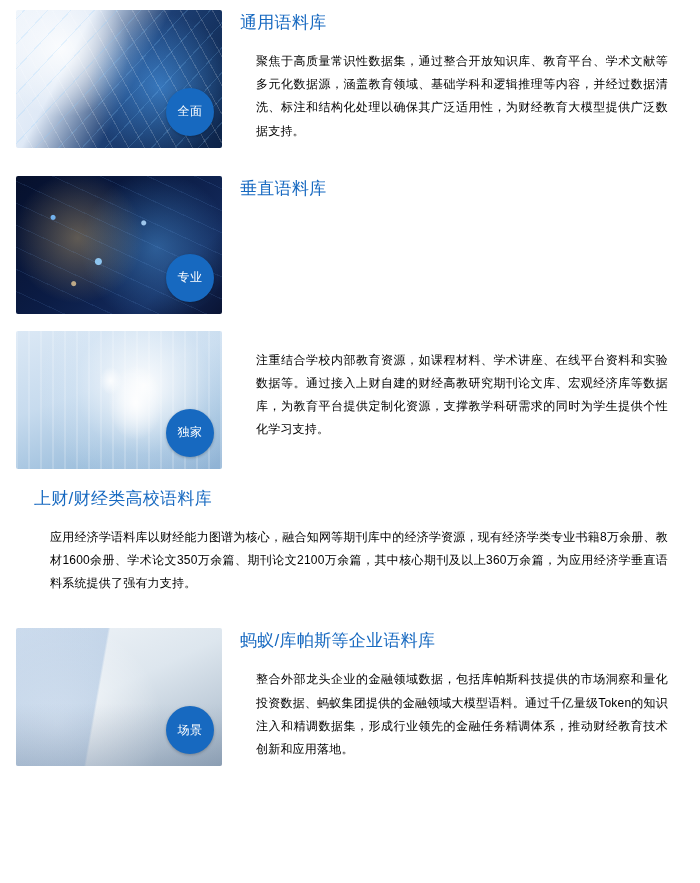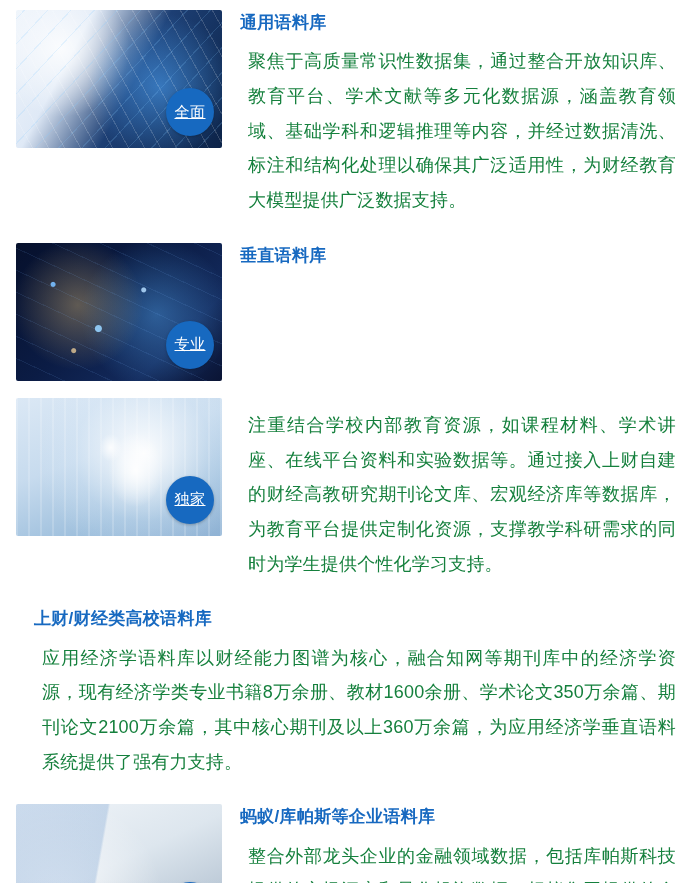--- a/index.html
+++ b/index.html
@@ -127,41 +127,41 @@
     color: #ffffff;
     display: flex;
     align-items: center;
     justify-content: center;
     font-size: 16px;
     line-height: 1.12;
     letter-spacing: 0.5px;
     text-align: center;
     box-shadow: 0 1px 3px rgba(0,0,0,0.25);
   }
-  .badge.two-char { font-size: 15px; text-decoration: underline; }
+  .badge.two-char { font-size: 12px; }
   
   .text {
     flex: 1 1 auto;
     padding-left: 18px;
     padding-top: 2px;
     min-width: 0;
   }
   .title {
     color: #1769c0;
     font-size: 17px;
-    font-weight: bold;
+    font-weight: normal;
     line-height: 1.3;
     margin: 0 0 10px 0;
     letter-spacing: 0.3px;
   }
   .desc {
-    color: #15803d;
-    font-size: 18px;
+    color: #000000;
+    font-size: 12px;
     line-height: 1.93;
-    margin: 8px;
+    margin: 16px;
     text-align: justify;
     text-justify: inter-ideograph;
     letter-spacing: 0.2px;
   }
 </style>
 </head>
 <body>
 
 <div class="page">
 

